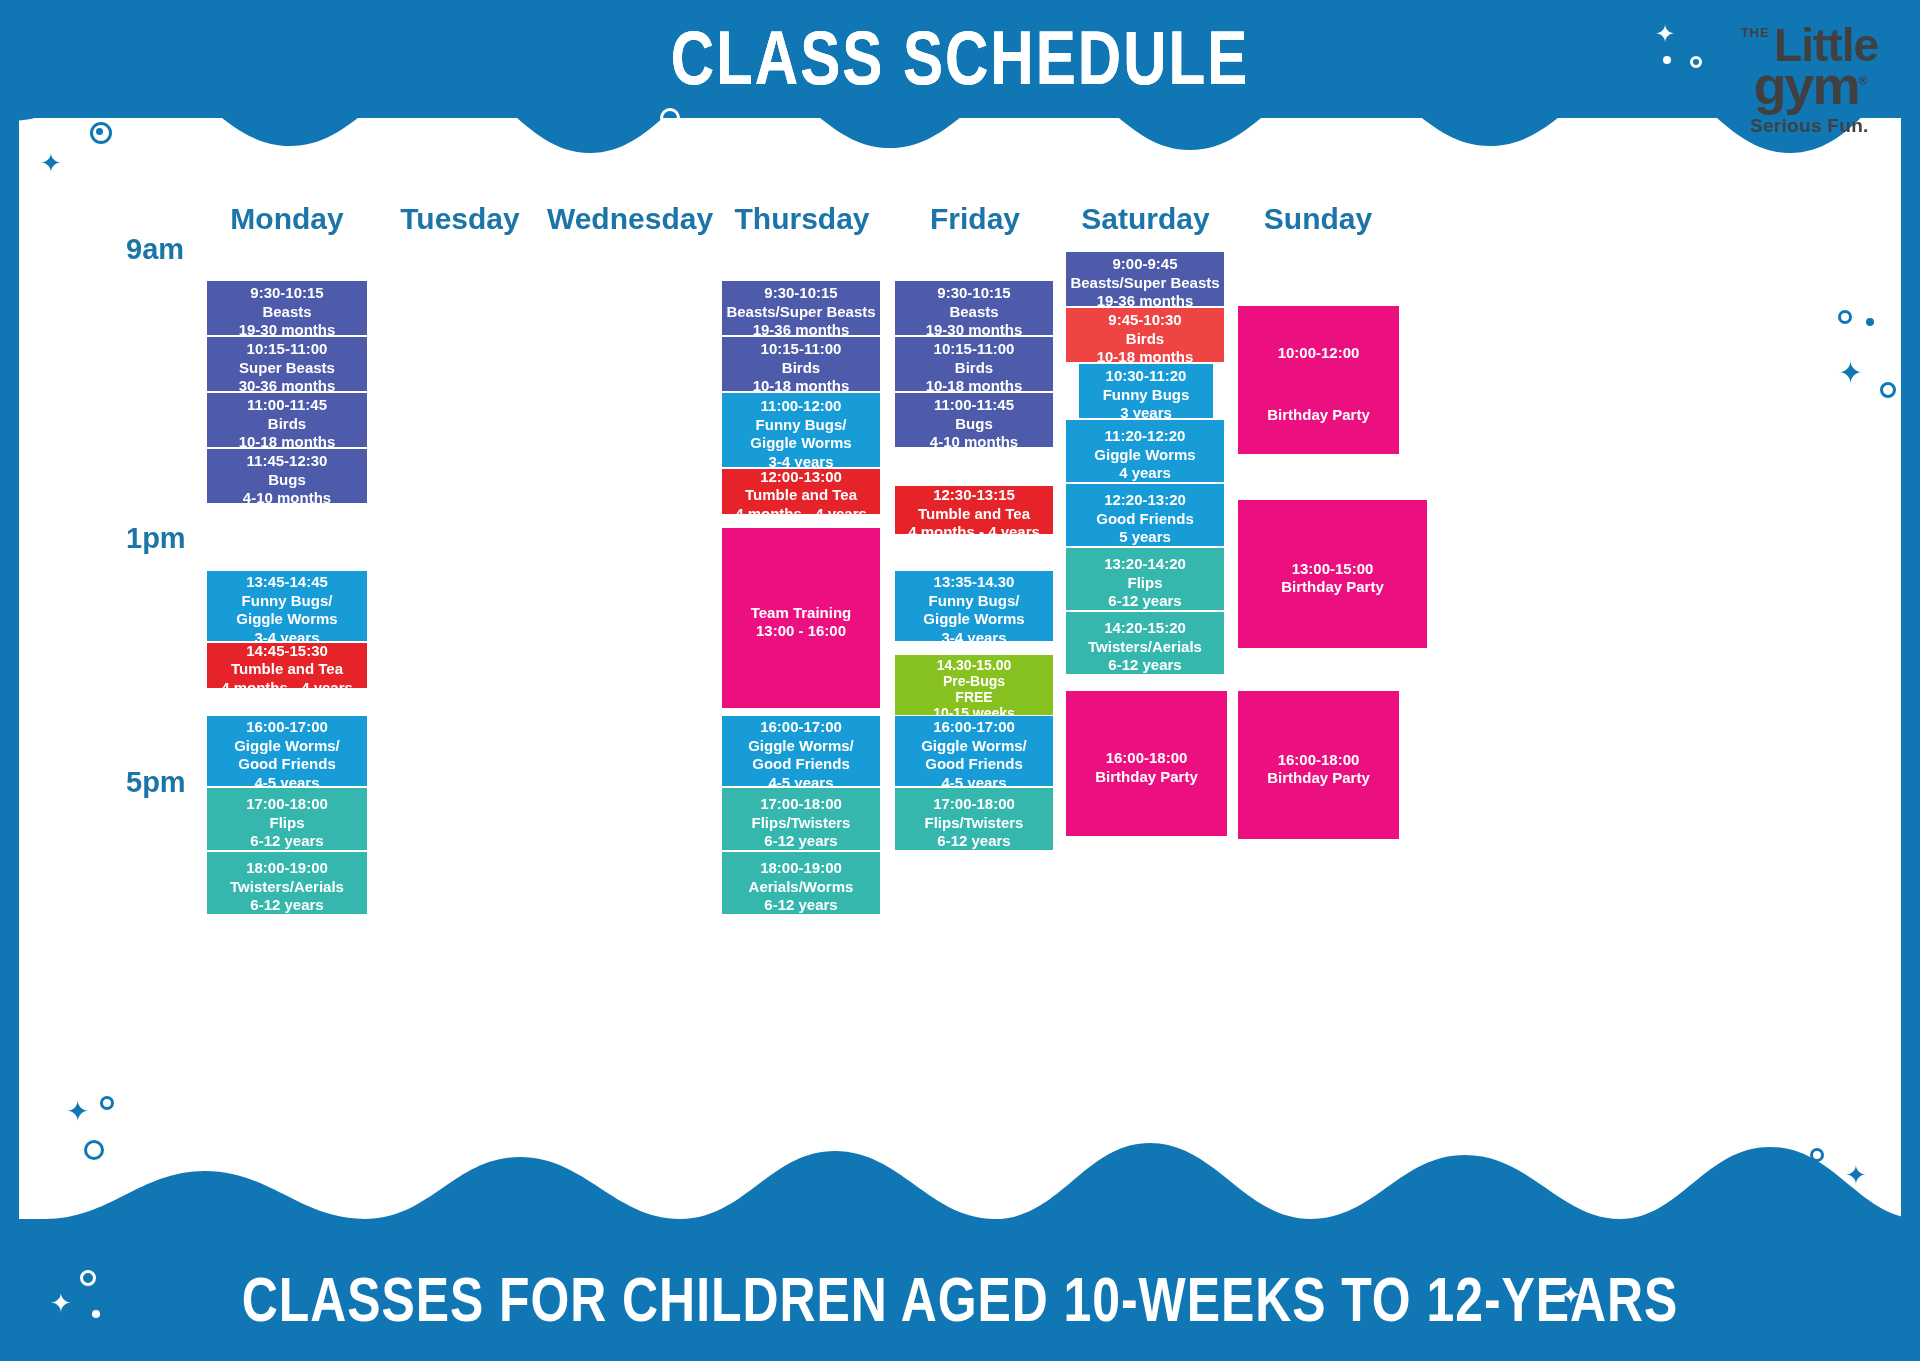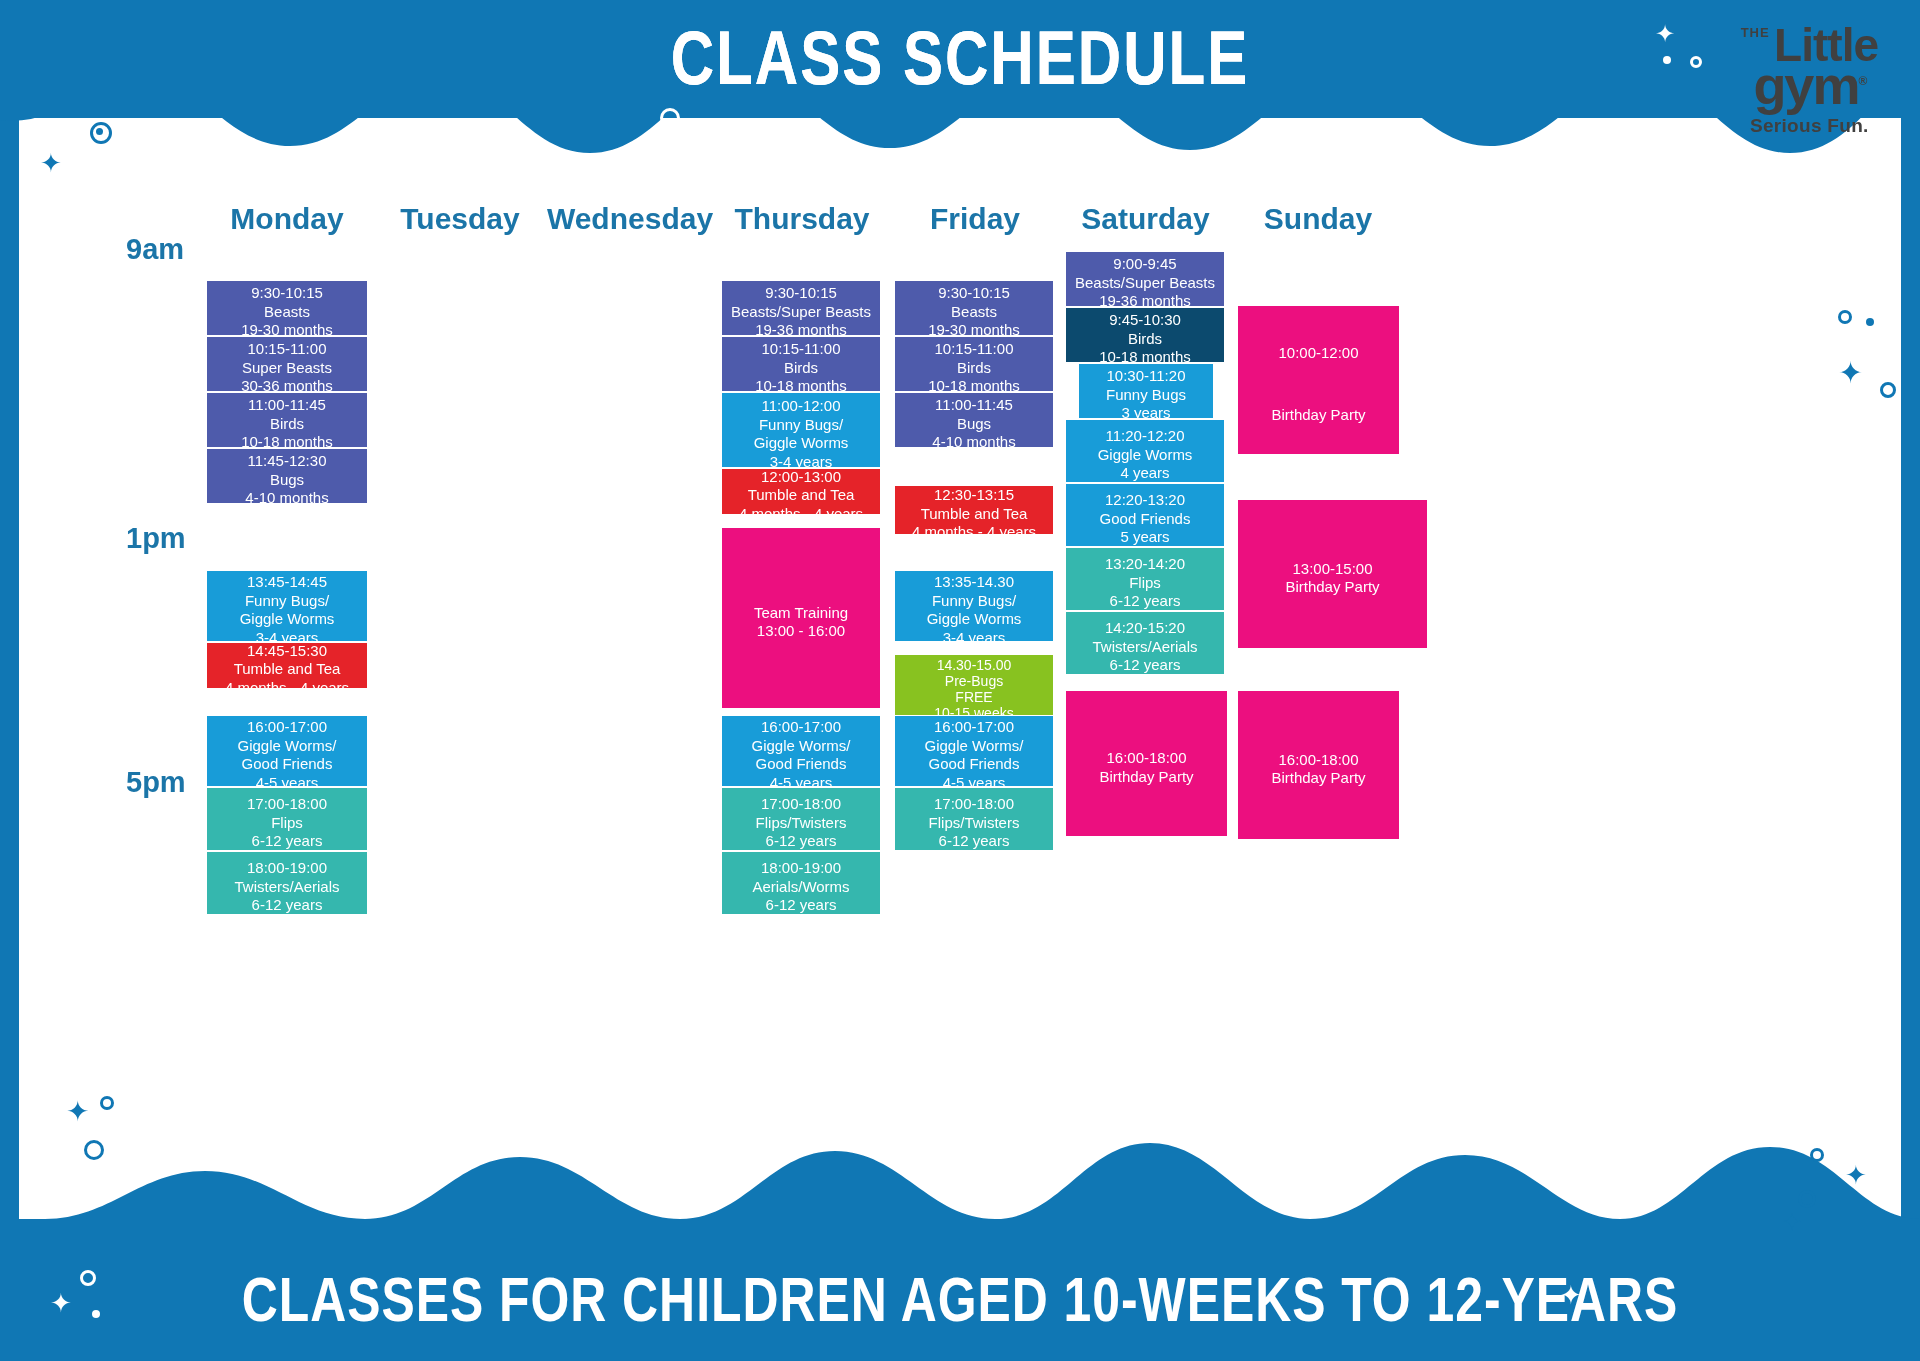--- a/index.html
+++ b/index.html
@@ -86,21 +86,21 @@
   }
   .time-label{
     position:absolute;left:126px;width:120px;text-align:left;
     color:#1B75A8;font-size:29px;font-weight:bold;
   }
 
   .col{position:absolute;top:0;}
   .block{
     box-sizing:border-box;
     color:#ffffff;text-align:center;
-    font-size:15px;font-weight:normal;line-height:18.5px;
+    font-size:15px;font-weight:bold;line-height:18.5px;
     padding:8px 4px 0 4px;
     overflow:hidden;
     display:flex;flex-direction:column;align-items:center;justify-content:center;
   }
   .block .ln{display:block;white-space:nowrap;}
 
   
   .deco{position:absolute;z-index:6;pointer-events:none;}
   .bub{
     border-radius:50%;
@@ -345,21 +345,21 @@
       <span class="ln">6-12 years</span>
     </div>
   </div>
 
   <div class="col" style="left:1066px;width:158px;">
     <div class="block" style="position:absolute;top:134px;left:0;width:158px;height:54px;background:#4E5BAB;">
       <span class="ln">9:00-9:45</span>
       <span class="ln">Beasts/Super Beasts</span>
       <span class="ln">19-36 months</span>
     </div>
-    <div class="block" style="position:absolute;top:190px;left:0;width:158px;height:54px;background:#0c4a6e;">
+    <div class="block" style="position:absolute;top:190px;left:0;width:158px;height:54px;background:#ef4444;">
       <span class="ln">9:45-10:30</span>
       <span class="ln">Birds</span>
       <span class="ln">10-18 months</span>
     </div>
     <div class="block" style="position:absolute;top:246px;left:13px;width:134px;height:54px;background:#189CD8;">
       <span class="ln">10:30-11:20</span>
       <span class="ln">Funny Bugs</span>
       <span class="ln">3 years</span>
     </div>
     <div class="block" style="position:absolute;top:302px;left:0;width:158px;height:62px;background:#189CD8;">

